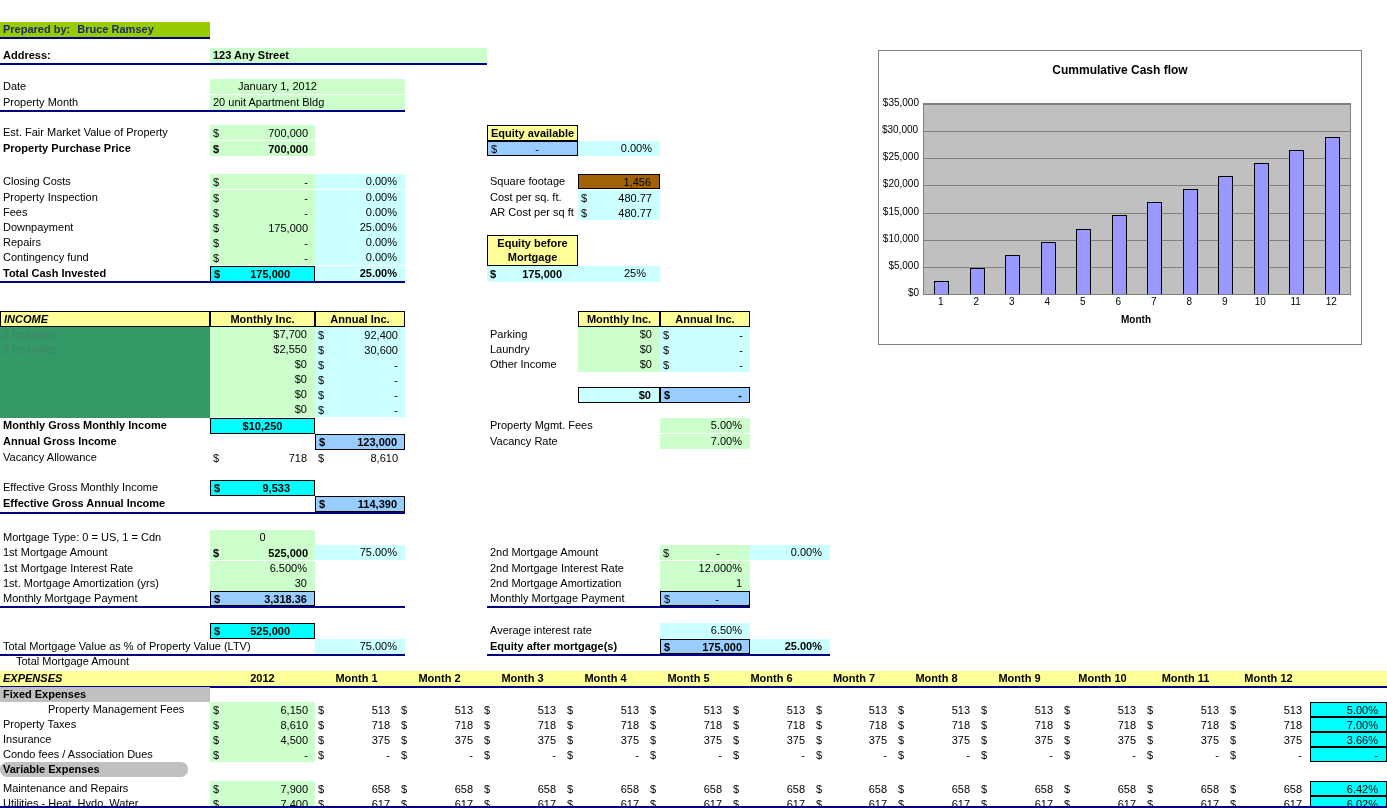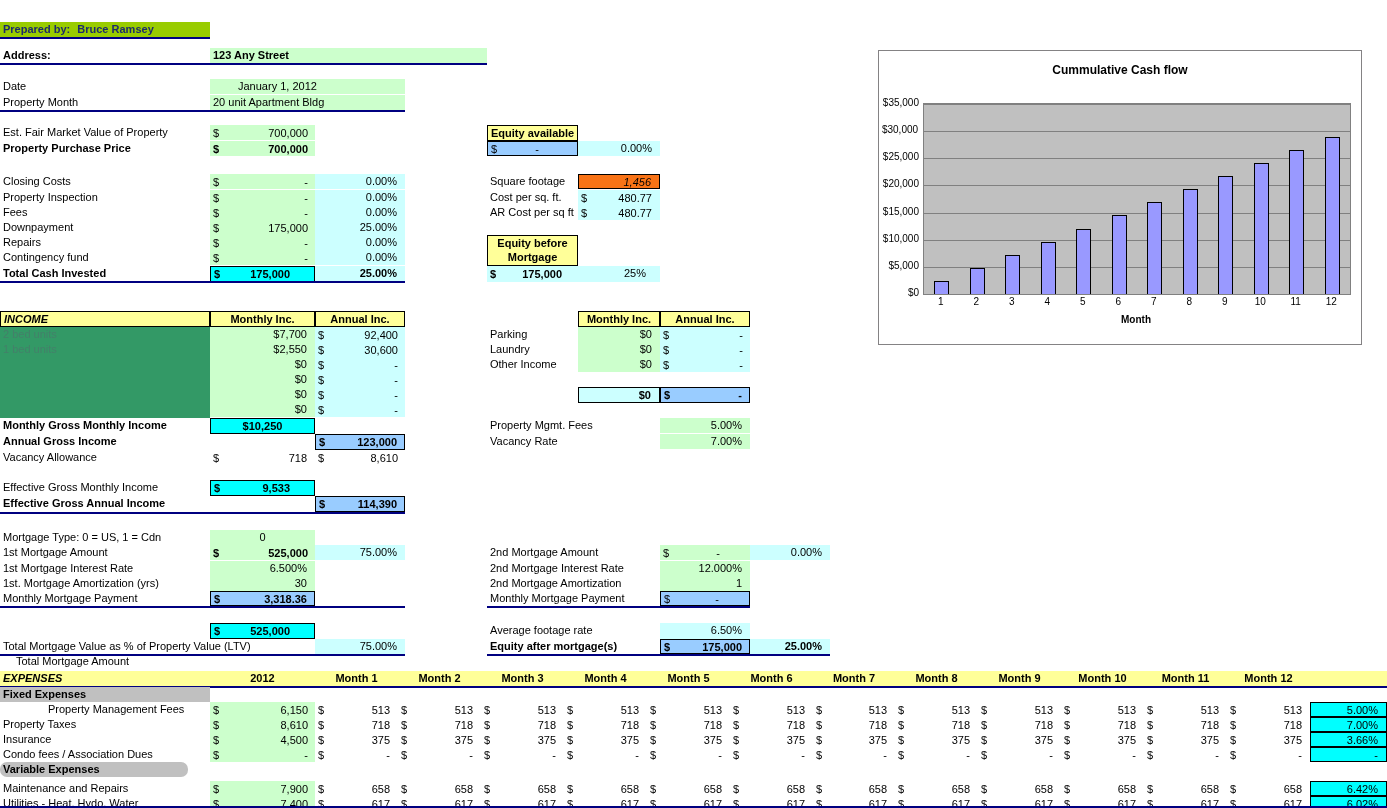--- a/index.html
+++ b/index.html
@@ -7,21 +7,21 @@
   #sheet { position:relative; width:1387px; height:808px; background:#fff; overflow:hidden; }
   .cell { position:absolute; height:15px; line-height:14px; white-space:nowrap; overflow:hidden; }
   .b { font-weight:bold; }
   .i { font-style:italic; }
   .green { background:#CCFFCC; }
   .cyanl { background:#CCFFFF; }
   .cyan  { background:#00FFFF; border:1px solid #000; }
   .blue  { background:#99CCFF; border:1px solid #000; }
   .yellow { background:#FFFF99; }
   .yellowb { background:#FFFF99; border:1px solid #000; }
-  .olive { background:#f97316; border:1px solid #000;font-style:italic; }
+  .olive { background:#a16207; border:1px solid #000; }
   .gray { background:#C0C0C0; }
   .seagreen { background:#339966; }
   .right { text-align:right; }
   .center { text-align:center; }
   .lbl { padding-left:3px; }
   .padr8 { padding-right:8px; }
   .padr14 { padding-right:14px; }
   .padl28 { padding-left:28px; }
   .unitlbl { color:#44806a; }
   .money { display:flex; justify-content:space-between; align-items:center; padding:0 7px 0 3px; }
@@ -316,21 +316,21 @@
     <div class="cell cyanl right padr8" style="left: 750px; top: 545px; width: 80px; height: 15px;">0.00%</div>
     <div class="cell lbl" style="left: 487px; top: 561px; width: 173px; height: 15px;">2nd Mortgage Interest Rate</div>
     <div class="cell green right padr8" style="left: 660px; top: 561px; width: 90px; height: 15px;">12.000%</div>
     <div class="cell lbl" style="left: 487px; top: 576px; width: 173px; height: 15px;">2nd Mortgage Amortization</div>
     <div class="cell green right padr8" style="left: 660px; top: 576px; width: 90px; height: 15px;">1</div>
     <div class="cell lbl" style="left: 487px; top: 591px; width: 173px; height: 15px;">Monthly Mortgage Payment</div>
     <div class="cell money blue" style="left: 660px; top: 591px; width: 90px; height: 15px; padding-right: 30px;">
       <span>$</span>
       <span>-</span>
     </div>
-    <div class="cell lbl" style="left: 487px; top: 623px; width: 173px; height: 16px;">Average footage rate</div>
+    <div class="cell lbl" style="left: 487px; top: 623px; width: 173px; height: 16px;">Average interest rate</div>
     <div class="cell cyanl right padr8" style="left: 660px; top: 623px; width: 90px; height: 16px;">6.50%</div>
     <div class="cell lbl b" style="left: 487px; top: 639px; width: 173px; height: 15px;">Equity after mortgage(s)</div>
     <div class="cell money blue b" style="left: 660px; top: 639px; width: 90px; height: 15px; padding-right: 7px;">
       <span>$</span>
       <span>175,000</span>
     </div>
     <div class="cell cyanl right padr8 b" style="left: 750px; top: 639px; width: 80px; height: 15px;">25.00%</div>
     <div class="cell yellow b i lbl" style="left: 0px; top: 671px; width: 210px; height: 16px;">EXPENSES</div>
     <div class="cell yellow b center" style="left: 210px; top: 671px; width: 105px; height: 16px;">2012</div>
     <div class="cell yellow b center" style="left: 315px; top: 671px; width: 83px; height: 16px;">Month 1</div>

